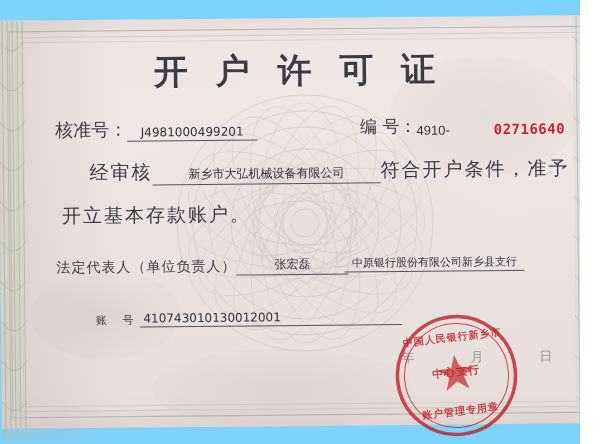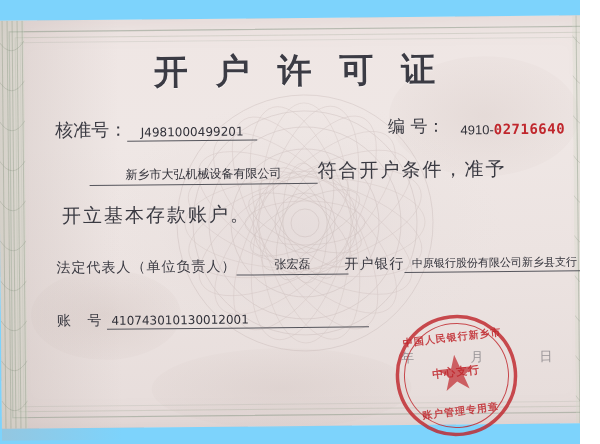--- a/index.html
+++ b/index.html
@@ -104,27 +104,28 @@
   }
 
   
   .r-approval { left: 56px; top: 98px; font-size: 13px; }
   .r-approval .lbl { font-size: 18px; }
   .r-approval .under { width: 130px; font-size: 12px; }
 
   
   .r-number { right: 34px; top: 98px; font-size: 13px; }
   .r-number .lbl { font-size: 17px; }
-  .r-number .num-black { font-size: 13px; color: #32323a; margin-left: 16px; }
+  .r-number .num-black { font-size: 13px; color: #32323a; }
   .r-number .num-red {
     font-family: "DejaVu Sans Mono", monospace;
     font-size: 14px;
     font-weight: bold;
     color: #c0272d;
     letter-spacing: 0.5px;
+    margin-left: 44px;
   }
 
   
   .r-line1 { left: 90px; top: 140px; }
   .r-line1 .lbl { font-size: 19px; letter-spacing: 2px; }
   .r-line1 .under { width: 228px; font-size: 12px; }
 
   
   .r-line2 { left: 62px; top: 183px; }
   .r-line2 .lbl { font-size: 19px; letter-spacing: 2px; }
@@ -133,21 +134,21 @@
   .r-rep { left: 56px; top: 238px; }
   .r-rep .lbl { font-size: 14px; letter-spacing: 1px; }
   .r-rep .under { width: 112px; font-size: 12px; }
 
   .r-bank { left: 344px; top: 238px; }
   .r-bank .lbl { font-size: 14px; letter-spacing: 1px; }
   .r-bank .under { width: 180px; font-size: 11px; }
 
   
   .r-acct { left: 56px; top: 292px; }
-  .r-acct .lbl { font-size: 14px; letter-spacing: 6px; }
+  .r-acct .lbl { font-size: 11px; letter-spacing: 6px; margin-left: 39px; }
   .r-acct .under { width: 262px; font-size: 12px; text-align: left; }
 
   
   .r-date {
     position: absolute;
     left: 400px; top: 332px;
     font-family: "DejaVu Serif", "Liberation Serif", serif;
     font-size: 13px;
     color: #55555c;
     letter-spacing: 26px;
@@ -288,35 +289,35 @@
       <span class="val under">J4981000499201</span>
     </div>
 
     <div class="row r-number">
       <span class="lbl">编 号：</span>
       <span class="num-black">4910-</span>
       <span class="num-red">02716640</span>
     </div>
 
     <div class="row r-line1">
+      <span class="lbl">经审核</span>
       <span class="val under">新乡市大弘机械设备有限公司</span>
       <span class="lbl">符合开户条件，准予</span>
     </div>
 
     <div class="row r-line2">
       <span class="lbl">开立基本存款账户。</span>
     </div>
 
     <div class="row r-rep">
       <span class="lbl">法定代表人（单位负责人）</span>
       <span class="val under">张宏磊</span>
     </div>
 
     <div class="row r-bank">
-      <span class="lbl">开户银行</span>
       <span class="val under">中原银行股份有限公司新乡县支行</span>
     </div>
 
     <div class="row r-acct">
       <span class="lbl">账 号</span>
       <span class="val under">410743010130012001</span>
     </div>
 
     <div class="r-date">年 月 日</div>
 

